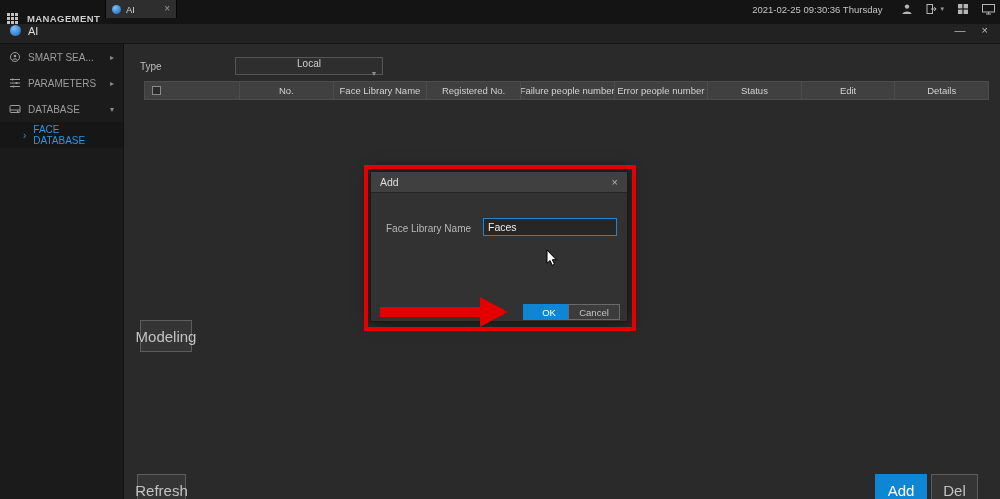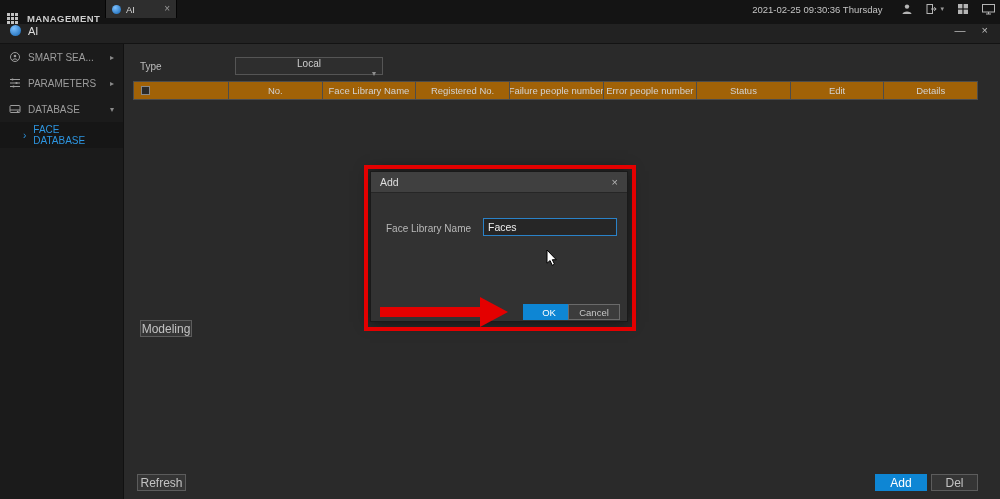--- a/index.html
+++ b/index.html
@@ -38,27 +38,27 @@
   .side-chevron { color: #2d95e0; font-size: 10px; margin-left: 14px; }
   .side-item.sub { padding-left: 9px; }
   .side-item.sub2 { padding-left: 36px; color: #b9b9b9; }
 
   
   .main { position: absolute; top: 44px; left: 124px; width: 876px; height: 455px; background: #2a2a2a; }
   .type-label { position: absolute; left: 16px; top: 17px; font-size: 10px; color: #bdbdbd; }
   .select { position: absolute; left: 111px; top: 13px; width: 148px; height: 18px; background: #2e2e2e; border: 1px solid #555; display: flex; align-items: center; padding: 0 6px; font-size: 10px; color: #cfcfcf; flex-direction: column; }
   .select .caret { margin-left: auto; font-size: 8px; color: #8f8f8f; }
 
-  .thead { position: absolute; left: 9px; top: 37px; width: 845px; height: 19px; display: flex; background: #a16207; border: 1px solid #4c4c4c; }
+  .thead { position: absolute; left: 20px; top: 37px; width: 845px; height: 19px; display: flex; background: #404040; border: 1px solid #4c4c4c; }
   .th { flex: 1 1 0; display: flex; align-items: center; justify-content: center; font-size: 9.5px; color: #d2d2d2; border-right: 1px solid #4c4c4c; overflow: hidden; white-space: nowrap; }
   .th:last-child { border-right: none; }
   .th.col-check { flex: 0 0 95px; justify-content: flex-start; padding-left: 7px; }
   .cb { appearance: none; -webkit-appearance: none; width: 9px; height: 9px; border: 1px solid #8a8a8a; background: #2a2a2a; }
 
-  .btn { position: absolute; height: 17px; display: flex; align-items: center; justify-content: center; font-size: 12px; color: #c3c3c3; background: #353535; border: 1px solid #5c5c5c; cursor: default; }
+  .btn { position: absolute; height: 32px; display: flex; align-items: center; justify-content: center; font-size: 15px; color: #c3c3c3; background: #353535; border: 1px solid #5c5c5c; cursor: default; }
   .btn.primary { background: #0e86d4; border-color: #0e86d4; color: #ffffff; }
   .btn-modeling { left: 16px; top: 276px; width: 52px; }
   .btn-refresh { left: 13px; top: 430px; width: 49px; }
   .btn-add { left: 751px; top: 430px; width: 52px; }
   .btn-del { left: 807px; top: 430px; width: 47px; }
 
   
   .dialog { position: absolute; left: 370px; top: 171px; width: 258px; height: 151px; background: #323232; border: 1px solid #1a1a1a; box-shadow: 0 0 14px rgba(0,0,0,.65); z-index: 40; }
   .dialog-title { height: 21px; background: #404040; border-bottom: 1px solid #262626; display: flex; align-items: center; padding: 0 9px; }
   .dialog-title .t { font-size: 10.5px; color: #dedede; }

